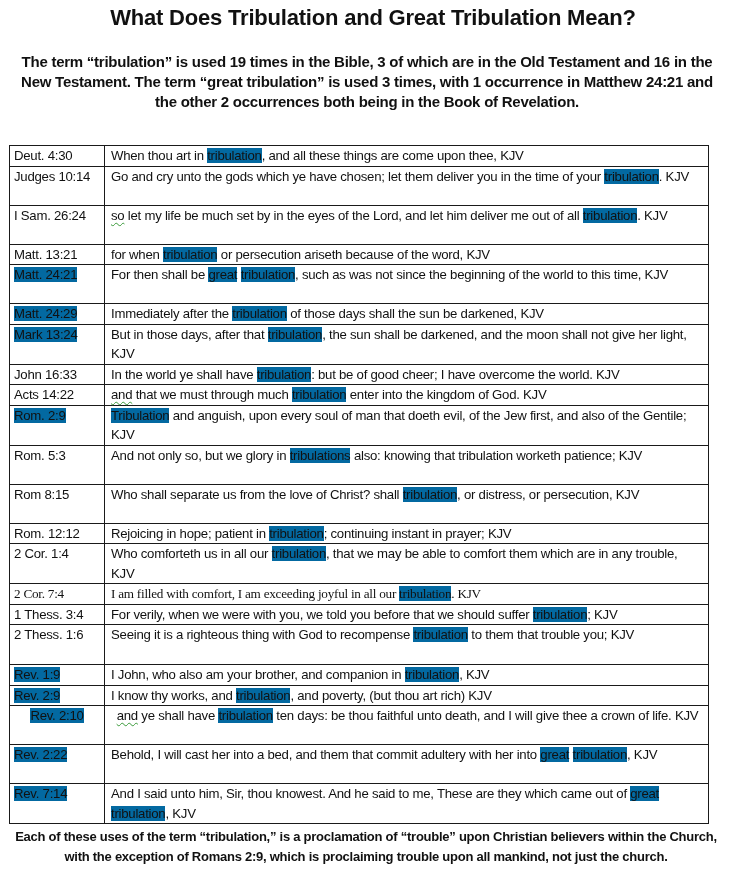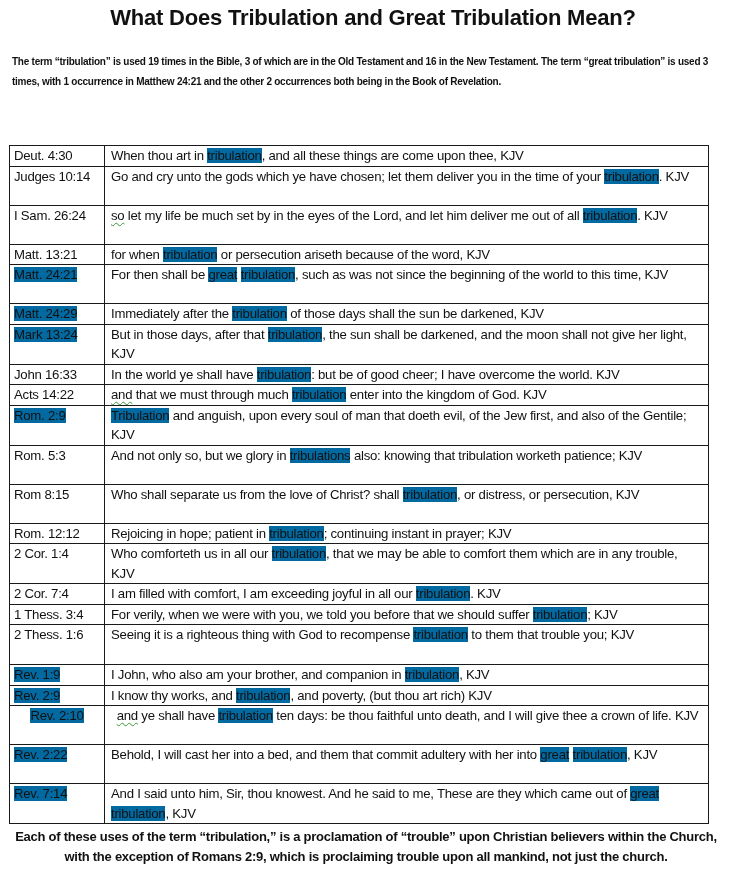--- a/index.html
+++ b/index.html
@@ -24,22 +24,22 @@
     font-size: 22px;
     font-weight: bold;
     letter-spacing: -0.2px;
     color: #111;
   }
   .intro {
     position: absolute;
     top: 52px;
     left: 12px;
     width: 710px;
-    text-align: left;
-    font-size: 10px;
+    text-align: center;
+    font-size: 15px;
     font-weight: bold;
     line-height: 20px;
     letter-spacing: -0.25px;
   }
   table.verses {
     position: absolute;
     top: 145px;
     left: 9px;
     width: 700px;
     border-collapse: collapse;
@@ -139,21 +139,21 @@
         <td class="txt"><span>Who shall separate us from the love of Christ? shall </span><span class="hl">tribulation</span><span>, or distress, or persecution, KJV</span></td>
       </tr>
       <tr style="height: 20px;">
         <td class="ref"><span>Rom. 12:12</span></td>
         <td class="txt"><span>Rejoicing in hope; patient in </span><span class="hl">tribulation</span><span>; continuing instant in prayer; KJV</span></td>
       </tr>
       <tr style="height: 39px;">
         <td class="ref"><span>2 Cor. 1:4</span></td>
         <td class="txt"><span>Who comforteth us in all our </span><span class="hl">tribulation</span><span>, that we may be able to comfort them which are in any trouble, KJV</span></td>
       </tr>
-      <tr style="height: 20px;">
+      <tr style="height: 20px; font-family: Liberation Serif, serif;">
         <td class="ref"><span>2 Cor. 7:4</span></td>
         <td class="txt"><span>I am filled with comfort, I am exceeding joyful in all our </span><span class="hl">tribulation</span><span>. KJV</span></td>
       </tr>
       <tr style="height: 19px;">
         <td class="ref"><span>1 Thess. 3:4</span></td>
         <td class="txt"><span>For verily, when we were with you, we told you before that we should suffer </span><span class="hl">tribulation</span><span>; KJV</span></td>
       </tr>
       <tr style="height: 40px;">
         <td class="ref"><span>2 Thess. 1:6</span></td>
         <td class="txt"><span>Seeing it is a righteous thing with God to recompense </span><span class="hl">tribulation</span><span> to them that trouble you; KJV</span></td>

